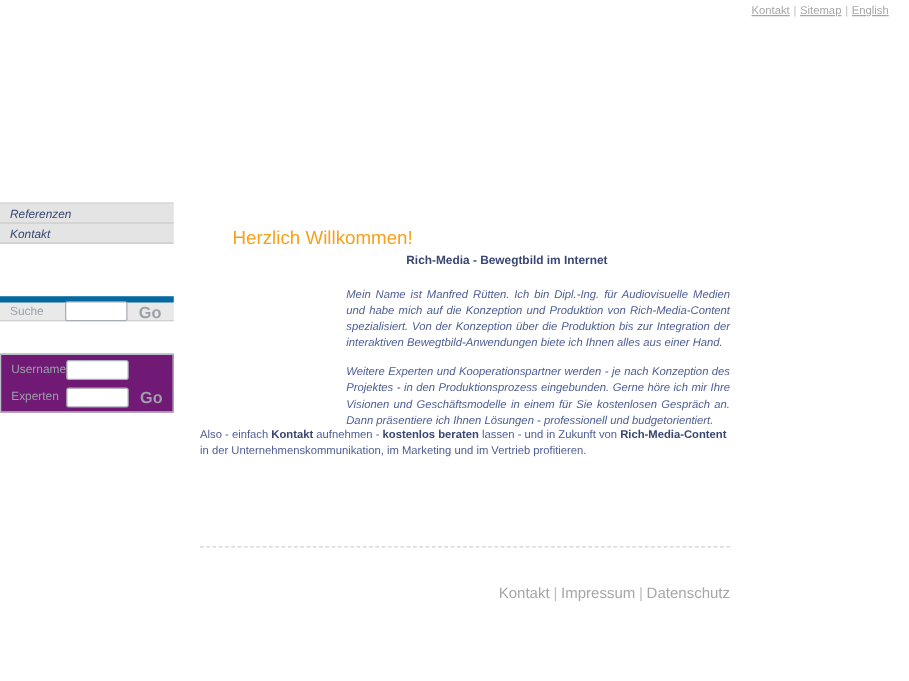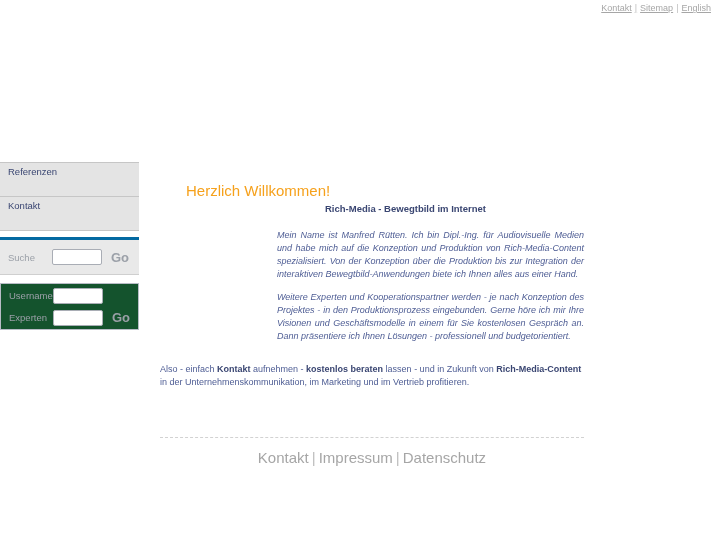--- a/index.html
+++ b/index.html
@@ -19,54 +19,55 @@
   }
   .topnav a { color:#a6a6a6; }
   .sep { color:#bdbdbd; padding:0 3px; }
 
   
   .menu {
     position:absolute; top:162px; left:0; width:139px;
     border-top:1px solid #c6c6c6;
   }
   .menu-item {
-    height:34px; line-height:17px;
+    height:16px; line-height:17px;
     background:#e4e4e4;
     border-bottom:1px solid #c6c6c6;
     padding-left:8px;
     font-size:9.5px; color:#3a4672;
     cursor:pointer;
+    font-style:italic;
   }
 
   
   .search-box {
-    position:absolute; top:237px; left:0; width:139px; height:38px;
+    position:absolute; top:237px; left:0; width:139px; height:20px;
     background:#e9e9e9;
-    border-top:3px solid #0369a1;
+    border-top:5px solid #0369a1;
     border-bottom:1px solid #cfcfcf;
     display:flex; align-items:center;
   }
   .lbl { font-size:9.5px; color:#9ba0a8; }
   .search-box .lbl { margin-left:8px; width:44px; }
   .txt {
     width:50px; height:16px;
     border:1px solid #a9adb5; border-radius:2px;
     background:#ffffff;
     font-size:10px; font-family:"Liberation Sans", sans-serif;
     padding:0 2px;
   }
   .go {
     font-size:13px; color:#9ba0a8;
     margin-left:9px; cursor:pointer;font-weight:bold;
   }
 
   
   .login-box {
     position:absolute; top:283px; left:0; width:139px; height:47px;
-    background:#14532d;
+    background:#701a75;
     border:1px solid #b8bcc6;
     display:flex; flex-direction:column; justify-content:center;
   }
   .login-row {
     display:flex; align-items:center;
     height:20px; margin:1px 0;
   }
   .login-row .lbl { margin-left:8px; width:44px; }
 
   
@@ -80,34 +81,34 @@
   .article h2 {
     font-size:9.5px; font-weight:bold; color:#3a4672;
     margin-bottom:15px;
     padding-left:48px;
   }
   .article p {
     font-size:9px; line-height:13px; color:#4e5d94;
     text-align:justify; margin-bottom:10px;font-style:italic;
   }
   .cta {
-    position:absolute; left:160px; top:363px; width:424px;
+    position:absolute; left:160px; top:341px; width:424px;
     font-size:9px; line-height:13px; color:#4e5d94;
     text-align:left;
   }
   .cta b { font-weight:bold; color:#3a4672; }
 
   
   .footer-line {
     position:absolute; left:160px; top:437px; width:424px; height:0;
     border-top:1px dashed #d2d2d2;
   }
   .footer {
-    position:absolute; left:160px; top:449px; width:424px;
-    text-align:center; font-size:15px; color:#a6a6a6; white-space:nowrap;
+    position:absolute; left:160px; top:467px; width:424px;
+    text-align:right; font-size:12px; color:#a6a6a6; white-space:nowrap;
   }
   .footer a { color:#a6a6a6; }
 </style>
 </head>
 <body>
 
 <div class="topnav">
   <a>Kontakt</a><span class="sep">|</span><a>Sitemap</a><span class="sep">|</span><a>English</a>
 </div>
 

